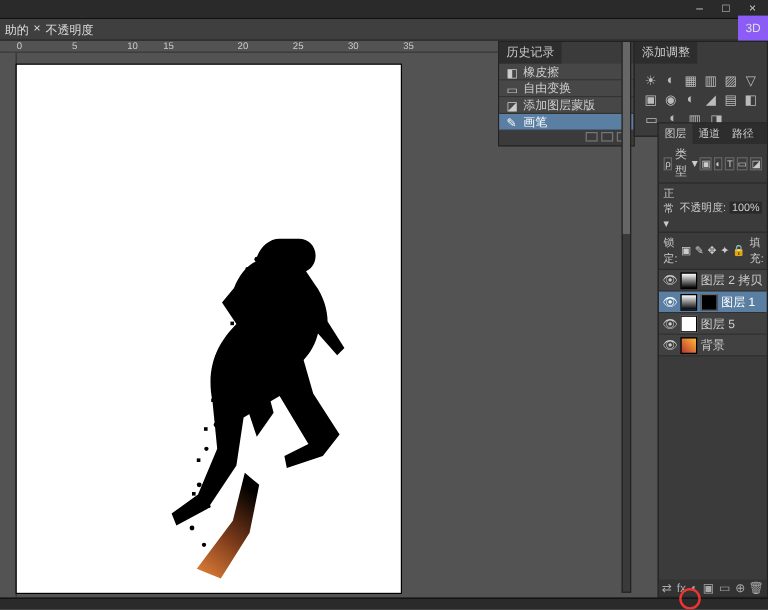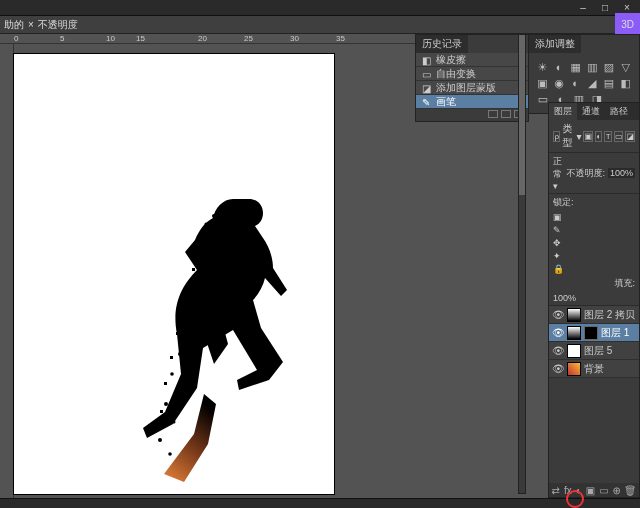--- a/index.html
+++ b/index.html
@@ -29,21 +29,21 @@
   .adjust .irow span { width:12px; height:12px; display:inline-flex; align-items:center; justify-content:center; color:#bbb; font-size:11px;}
   .layers { position:absolute; top:102px; right:0; width:92px; bottom:10px; background:#3b3b3b; border:1px solid #222; display:flex; flex-direction:column;}
   .layers .tabs { display:flex; background:#2d2d2d;}
   .layers .tabs span { padding:2px 5px; font-size:9px; }
   .layers .tabs span.act { background:#3b3b3b;}
   .layers .toolbar1 { display:flex; align-items:center; gap:2px; padding:2px 4px; background:#3b3b3b; border-bottom:1px solid #2a2a2a;}
   .layers .toolbar1 .sq { width:11px; height:11px; border:1px solid #666; display:flex; align-items:center; justify-content:center; font-size:8px;}
   .layers .opts { display:flex; align-items:center; gap:3px; padding:2px 4px; font-size:9px; border-bottom:1px solid #2a2a2a;}
   .layers .opts .drop { flex:1;}
   .layers .opts .num { background:#2a2a2a; padding:0 2px;}
-  .layers .locks { display:flex; align-items:flex-start; gap:3px; padding:2px 4px; font-size:9px; border-bottom:1px solid #2a2a2a;flex-direction:column;}
+  .layers .locks { display:flex; align-items:center; gap:3px; padding:2px 4px; font-size:9px; border-bottom:1px solid #2a2a2a;}
   .layers .list { flex:1; overflow:hidden;}
   .layers .layer { display:flex; align-items:center; gap:3px; padding:2px 3px; height:18px; border-bottom:1px solid #2f2f2f; background:#414141;}
   .layers .layer.sel { background:#5a7fa3; color:#fff;}
   .layers .eye { width:12px; height:12px; font-size:10px; text-align:center;}
   .layers .thumb { width:14px; height:14px; background:#fff; border:1px solid #000;}
   .layers .mask { width:14px; height:14px; background:#000; border:1px solid #666;}
   .layers .foot { height:14px; background:#333; display:flex; justify-content:flex-end; gap:4px; padding:1px 4px; align-items:center;}
   .layers .foot span { width:10px; height:10px; color:#aaa; font-size:10px; display:flex; align-items:center; justify-content:center;}
   .statusbar { position:absolute; bottom:0; left:0; right:0; height:10px; background:#2a2a2a; border-top:1px solid #111;}
   .circle { position:absolute; bottom:0px; left:566px; width:18px; height:18px; border:2px solid #e33; border-radius:50%; pointer-events:none;}

